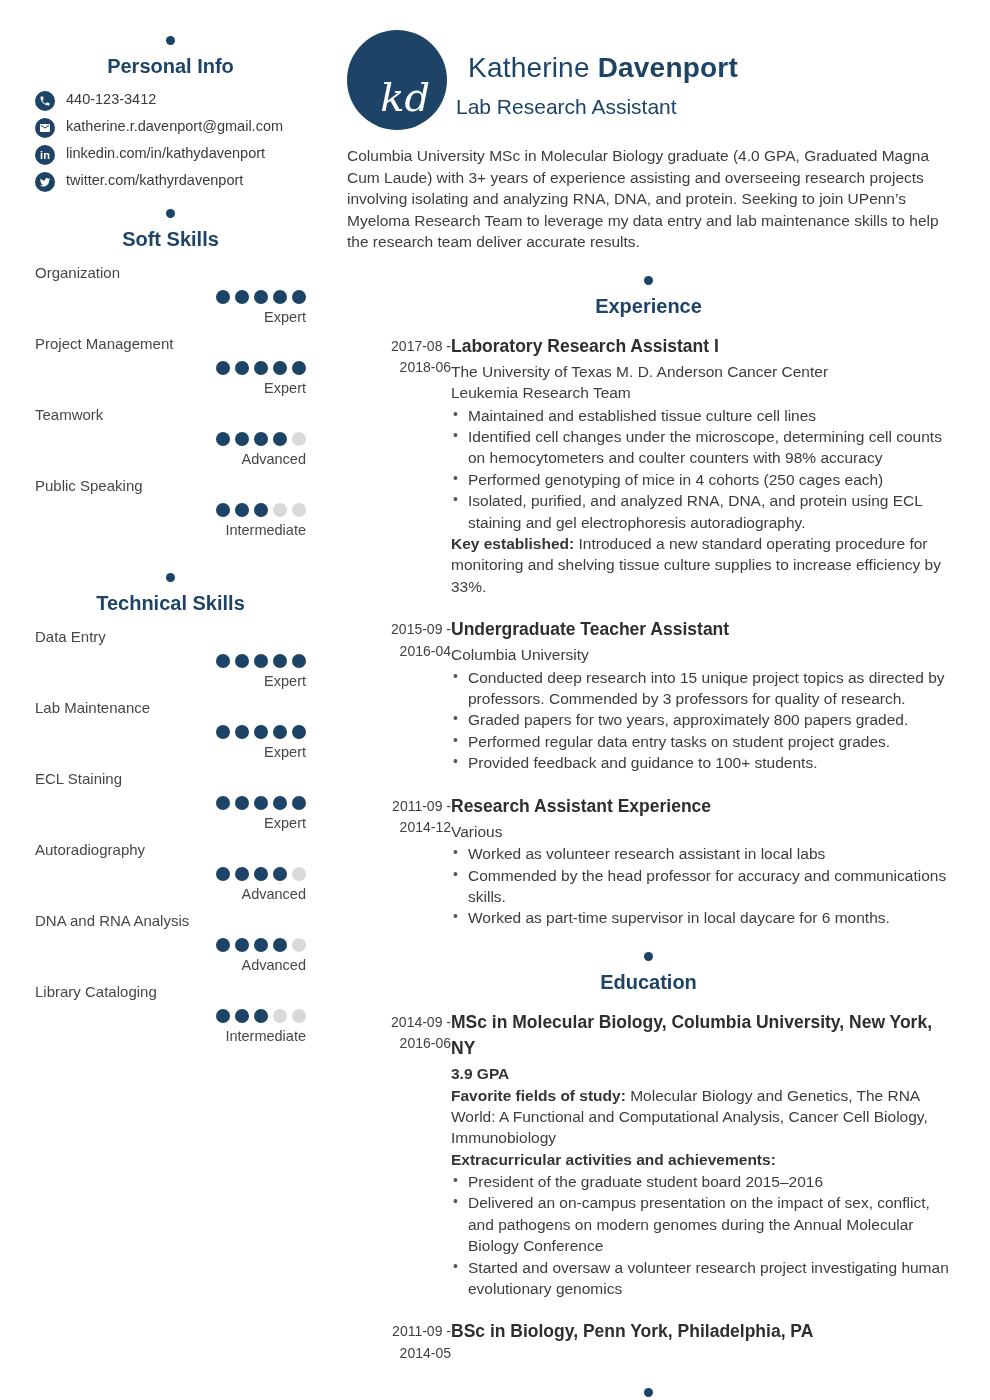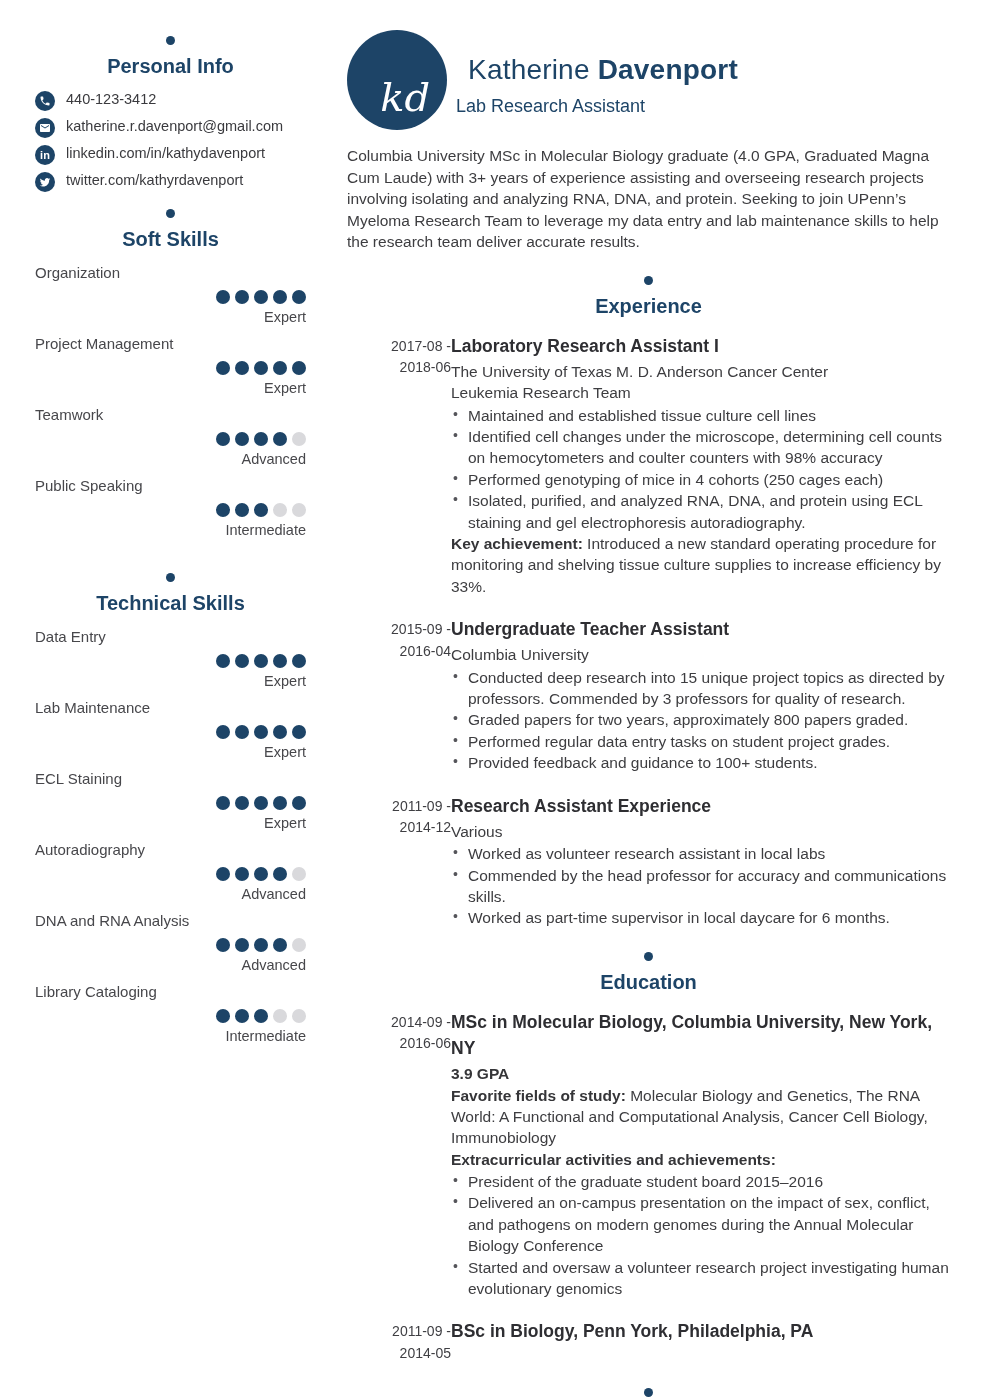--- a/index.html
+++ b/index.html
@@ -30,21 +30,21 @@
 
   
   .main{ flex:1; box-sizing:border-box; padding:30px 40px 0 35px; }
   .hdr{ display:flex; align-items:center; gap:9px; margin-bottom:15px; }
   .monogram{ width:100px; height:100px; border-radius:50%; background:var(--navy); flex:0 0 auto;
              display:flex; align-items:flex-end; justify-content:flex-end; box-sizing:border-box;
              padding:0 17px 13px 0; }
   .monogram span{ font-family:"DejaVu Serif",serif; font-style:italic; font-size:40px; color:#fff; line-height:1; }
   .name{ font-size:28px; color:var(--navy); font-weight:400; margin:12px; line-height:1.05; letter-spacing:.2px; }
   .name strong{ font-weight:700; }
-  .jobtitle{ font-size:18px; color:var(--navy); margin-top:7px; }
+  .jobtitle{ font-size:21px; color:var(--navy); margin-top:7px; }
   .summary{ font-size:15.5px; line-height:1.39; margin:0 0 8px; }
   .main-heading{ margin:23px 0 15px; }
   .entry{ display:grid; grid-template-columns:104px 1fr; margin-bottom:19px; }
   .dates{ font-size:14px; color:#3f3f43; line-height:1.55; padding-top:3px; }
   .date-line{ display:block;text-align:right; }
   .entry-title{ font-size:17.5px; font-weight:700; color:var(--ink2); line-height:1.5; margin-bottom:2px; }
   .entry-sub{ font-size:15.5px; line-height:1.38; }
   .blist{ list-style:none; margin:1px 0 0; padding:0; }
   .blist li{ position:relative; padding-left:17px; font-size:15.5px; line-height:1.38; }
   .blist li::before{ content:"\2022"; position:absolute; left:2px; top:0; color:#55555a; font-size:14px; }
@@ -253,21 +253,21 @@
             <div>
               <div class="entry-title">Laboratory Research Assistant I</div>
               <div class="entry-sub">The University of Texas M. D. Anderson Cancer Center</div>
               <div class="entry-sub">Leukemia Research Team</div>
               <ul class="blist">
                 <li>Maintained and established tissue culture cell lines</li>
                 <li>Identified cell changes under the microscope, determining cell counts on hemocytometers and coulter counters with 98% accuracy</li>
                 <li>Performed genotyping of mice in 4 cohorts (250 cages each)</li>
                 <li>Isolated, purified, and analyzed RNA, DNA, and protein using ECL staining and gel electrophoresis autoradiography.</li>
               </ul>
-              <p class="entry-line"><strong>Key achievement:</strong> Introduced a new standard operating procedure for monitoring and shelving tissue culture supplies to increase efficiency by 33%.</p>
+              <p class="entry-line"><strong>Key established:</strong> Introduced a new standard operating procedure for monitoring and shelving tissue culture supplies to increase efficiency by 33%.</p>
             </div>
           </div>
           <div class="entry">
             <div class="dates">
               <span class="date-line">2015-09 -</span>
               <span class="date-line">2016-04</span>
             </div>
             <div>
               <div class="entry-title">Undergraduate Teacher Assistant</div>
               <div class="entry-sub">Columbia University</div>

